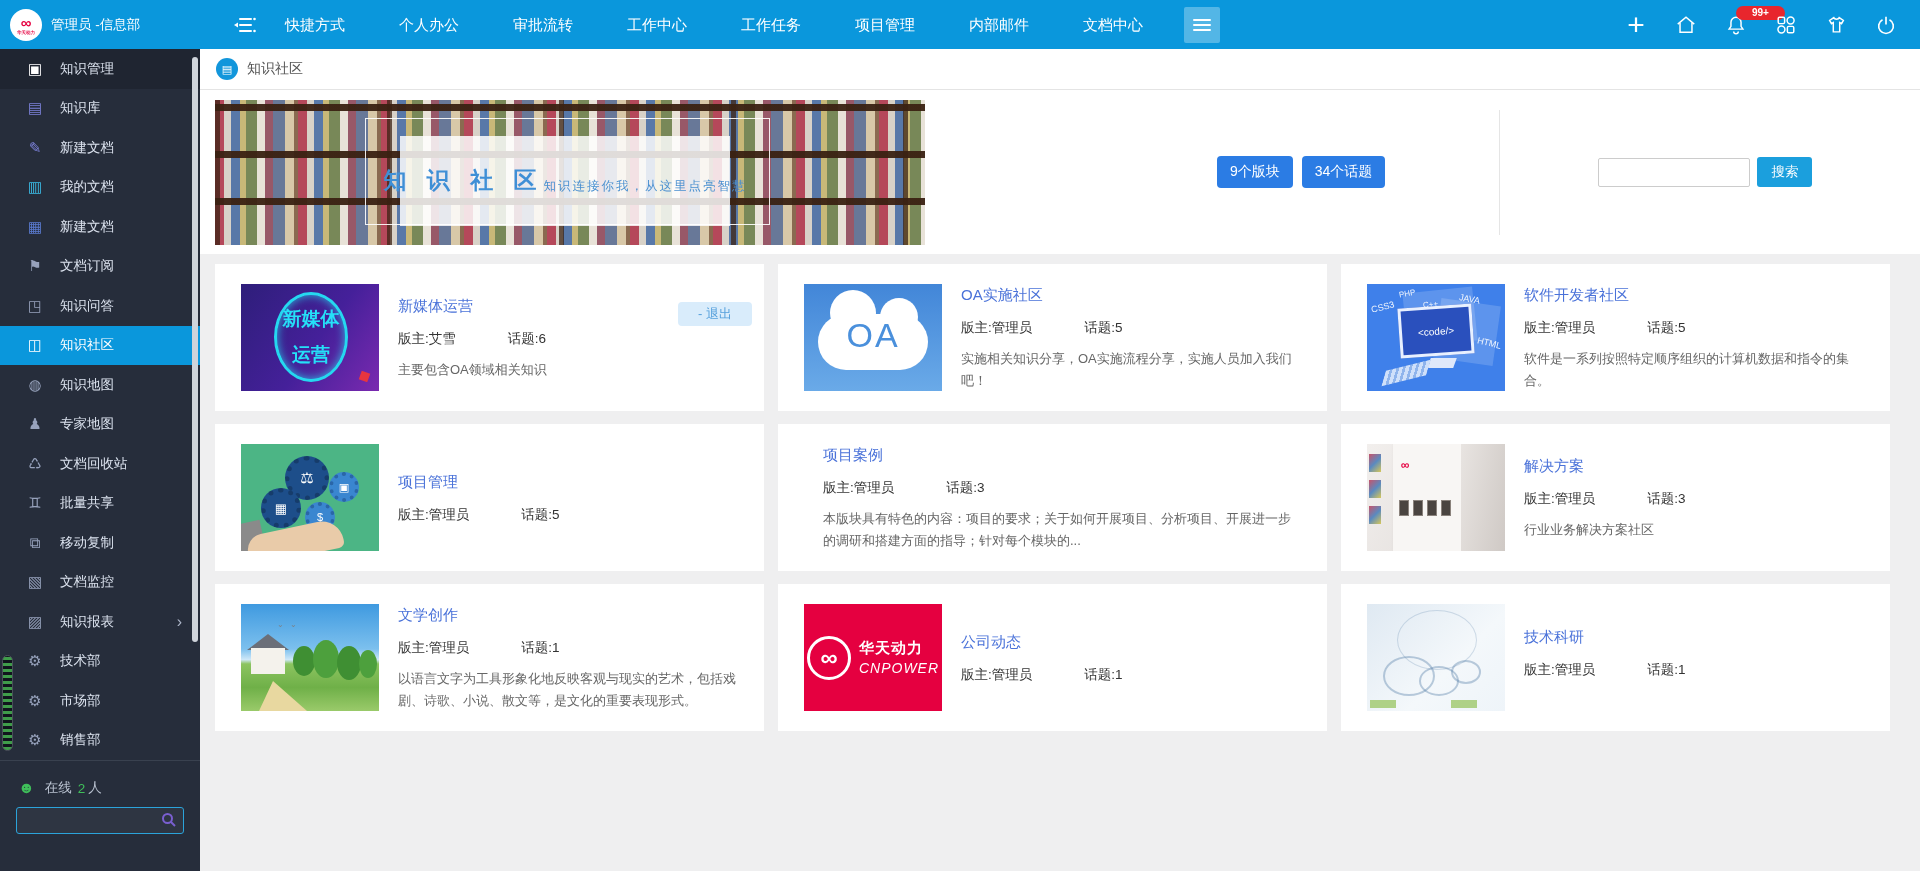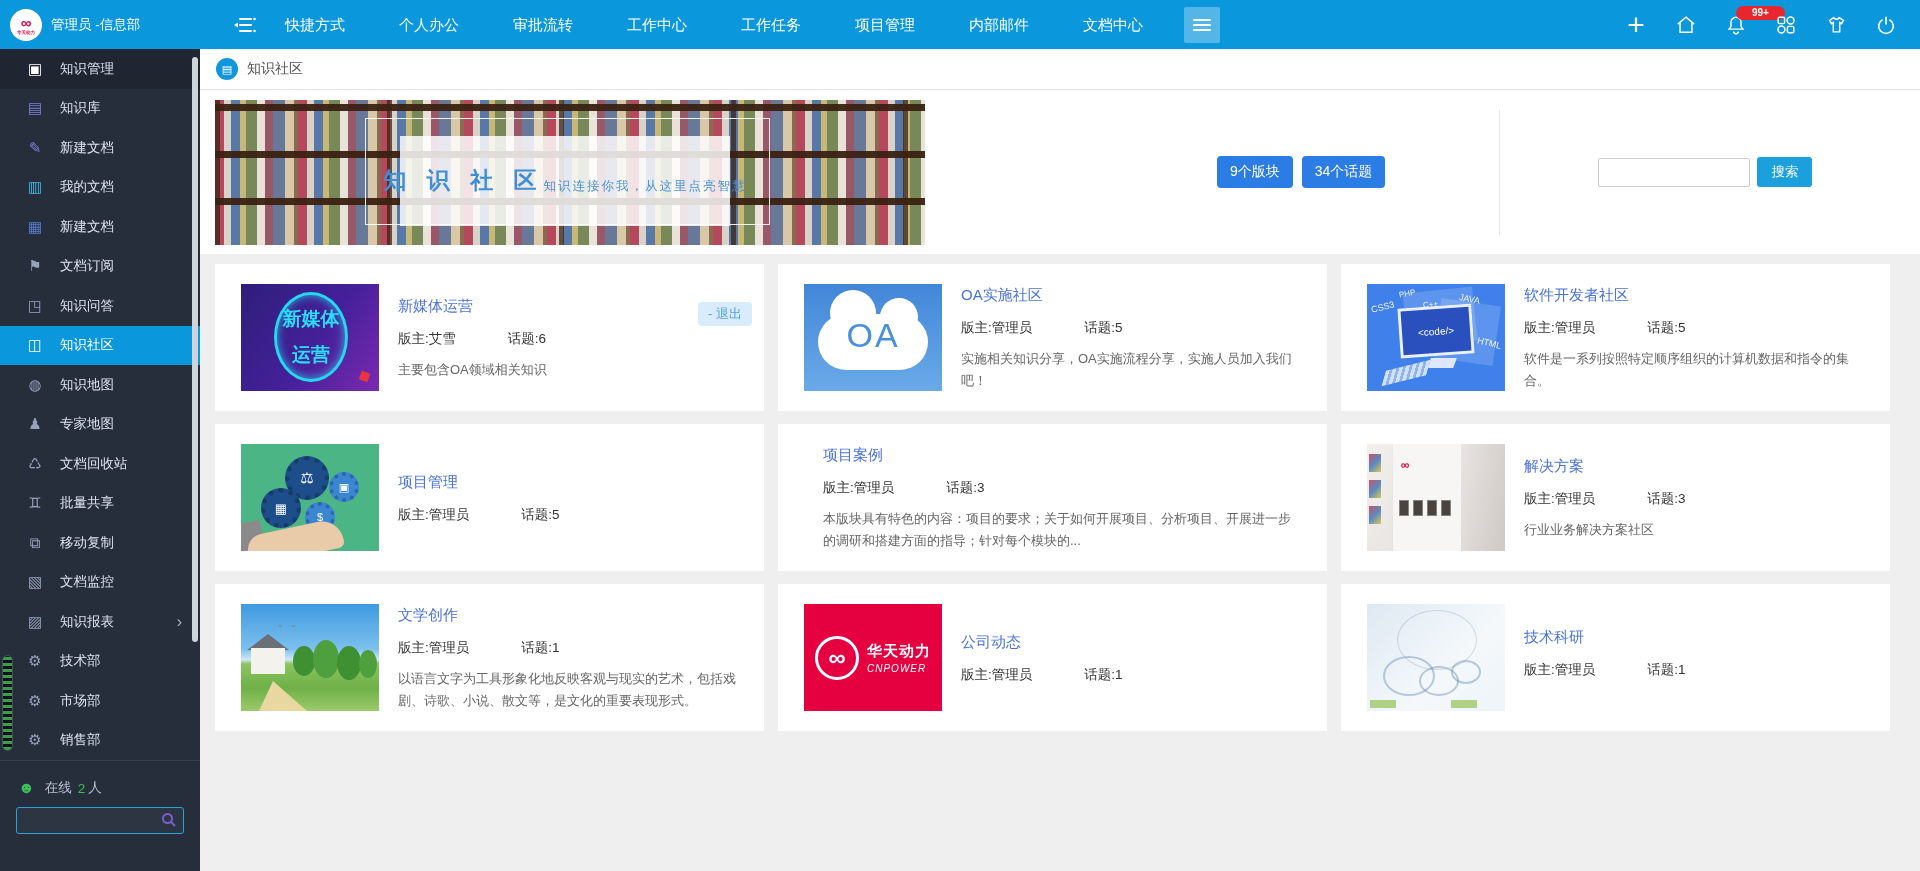--- a/index.html
+++ b/index.html
@@ -96,21 +96,21 @@
   .card { background:#fff; height:147px; position:relative; display:flex;
     align-items:center; padding:0 18px 0 26px; overflow:hidden; }
   .card-img { width:138px; height:107px; flex-shrink:0; position:relative; overflow:hidden; cursor:pointer; }
   .card-body { margin-left:19px; flex:1; min-width:0; padding-top:2px; }
   .card-title { color:#4a72d9; font-size:15px; cursor:pointer; display:inline-block; }
   .card-meta { margin-top:14px; font-size:13.5px; color:#333; display:flex; }
   .meta-owner { margin-right:52px; white-space:nowrap; }
   .card-desc { margin-top:11px; font-size:13px; color:#666; line-height:1.62;
     display:-webkit-box; -webkit-line-clamp:2; -webkit-box-orient:vertical; overflow:hidden; padding-right:6px; }
   .card-badge { position:absolute; top:38px; right:12px; background:#d9ecfb; color:#55a0dc;
-    font-size:13px; padding:3px 10px; border-radius:4px; cursor:pointer; white-space:nowrap; }
+    font-size:13px; padding:3px 20px; border-radius:4px; cursor:pointer; white-space:nowrap; }
 
   
   .img-newmedia { background:linear-gradient(125deg,#2e1e7a 0%,#45209a 55%,#7a2ab0 100%); }
   .nm-ring { position:absolute; left:33px; top:8px; width:74px; height:90px; border:3px solid #25d8f0;
     border-radius:50%; box-shadow:0 0 10px rgba(37,216,240,.8) inset; display:flex; flex-direction:column;
     align-items:center; justify-content:center; }
   .nm-l1 { color:#25e0f8; font-size:19px; font-weight:bold; }
   .nm-l2 { color:#25e0f8; font-size:19px; font-weight:bold; margin-top:10px; }
   .nm-dot { position:absolute; right:10px; bottom:10px; width:9px; height:9px; background:#e8353f; transform:rotate(20deg); }
 
@@ -182,21 +182,21 @@
   .lit-path { position:absolute; left:18px; bottom:0; width:0; height:0;
     border-left:14px solid transparent; border-right:34px solid transparent; border-bottom:30px solid #e8d8a0; }
   .lit-birds { position:absolute; left:36px; top:16px; color:#7a8288; font-size:8px; letter-spacing:2px; }
 
   .img-company { background:#e50040; display:flex; align-items:center; justify-content:center; }
   .co-ring { width:44px; height:44px; border:3px solid #fff; border-radius:50%;
     display:flex; align-items:center; justify-content:center; flex-shrink:0; }
   .co-inf { color:#fff; font-size:24px; font-weight:bold; line-height:1; }
   .co-txt { margin-left:8px; color:#fff; }
   .co-brand { font-size:15px; font-weight:bold; letter-spacing:1px; }
-  .co-sub { font-size:10px; font-style:italic; letter-spacing:1px; margin-top:2px; }
+  .co-sub { font-size:14px; font-style:italic; letter-spacing:1px; margin-top:2px; }
 
   .img-tech { background:linear-gradient(135deg,#dfe9f2 0%,#f4f8fb 60%,#eef4f9 100%); }
   .tech-g { position:absolute; border:2px solid rgba(90,130,170,.4); border-radius:50%; }
   .tg1 { left:16px; top:52px; width:52px; height:40px; }
   .tg2 { left:52px; top:62px; width:40px; height:30px; }
   .tg3 { left:84px; top:56px; width:30px; height:24px; }
   .tech-arc { position:absolute; left:30px; top:6px; width:80px; height:60px;
     border:1px solid rgba(90,130,170,.25); border-radius:50%; }
   .tech-chip { position:absolute; bottom:3px; width:26px; height:8px; background:#9ec86a; opacity:.8; }
   .tc1 { left:3px; } .tc2 { right:28px; }

